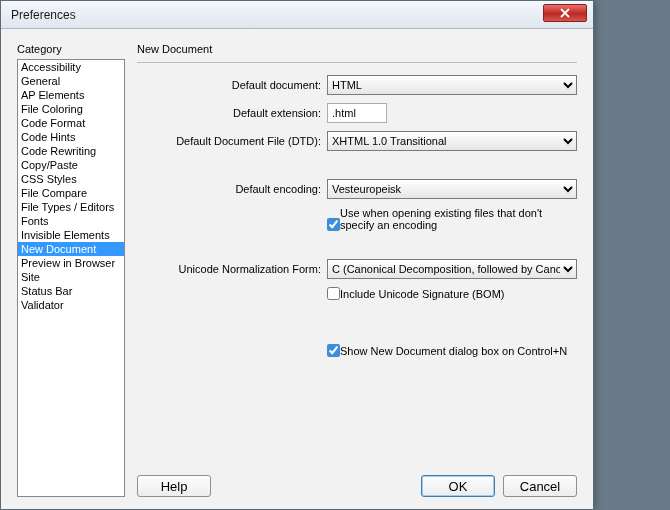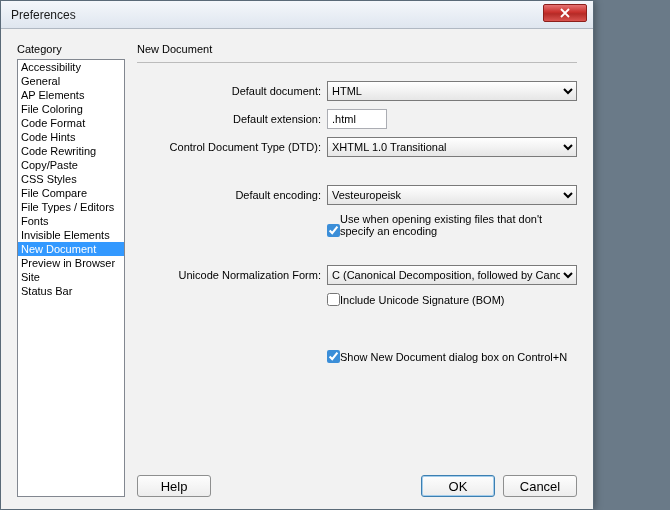--- a/index.html
+++ b/index.html
@@ -75,21 +75,20 @@
     display: flex;
     flex-direction: column;
   }
   .right-col .hr {
     border-top: 1px solid #bcbcbc;
     margin: 3px 0 12px 0;
   }
   .form-area {
     flex: 1;
     position: relative;
-    margin-top: 6px;
   }
   .row { display: flex; align-items: center; margin-bottom: 8px; }
   .row .flabel {
     width: 190px; text-align: right; padding-right: 6px;
     color: #000;
   }
   .row .fcontrol { flex: 1; }
   .gap { height: 20px; }
   .gap-lg { height: 36px; }
   select.combo, input.text {
@@ -164,20 +163,21 @@
           <div class="item">Copy/Paste</div>
           <div class="item">CSS Styles</div>
           <div class="item">File Compare</div>
           <div class="item">File Types / Editors</div>
           <div class="item">Fonts</div>
           <div class="item">Invisible Elements</div>
           <div class="item selected">New Document</div>
           <div class="item">Preview in Browser</div>
           <div class="item">Site</div>
           <div class="item">Status Bar</div>
+          <div class="item">Validator</div>
         </div>
     </div>
 
     <div class="right-col">
       <div class="label">New Document</div>
       <div class="hr"></div>
 
       <div class="form-area">
 
         <div class="row">
@@ -190,21 +190,21 @@
         </div>
 
         <div class="row">
           <div class="flabel">Default extension:</div>
           <div class="fcontrol">
             <input class="text" style="width: 60px;" value=".html">
           </div>
         </div>
 
         <div class="row">
-          <div class="flabel">Control Document Type (DTD):</div>
+          <div class="flabel">Default Document File (DTD):</div>
           <div class="fcontrol">
             <select class="combo">
               <option>XHTML 1.0 Transitional</option>
             </select>
           </div>
         </div>
 
         <div class="gap"></div>
 
         <div class="row">

